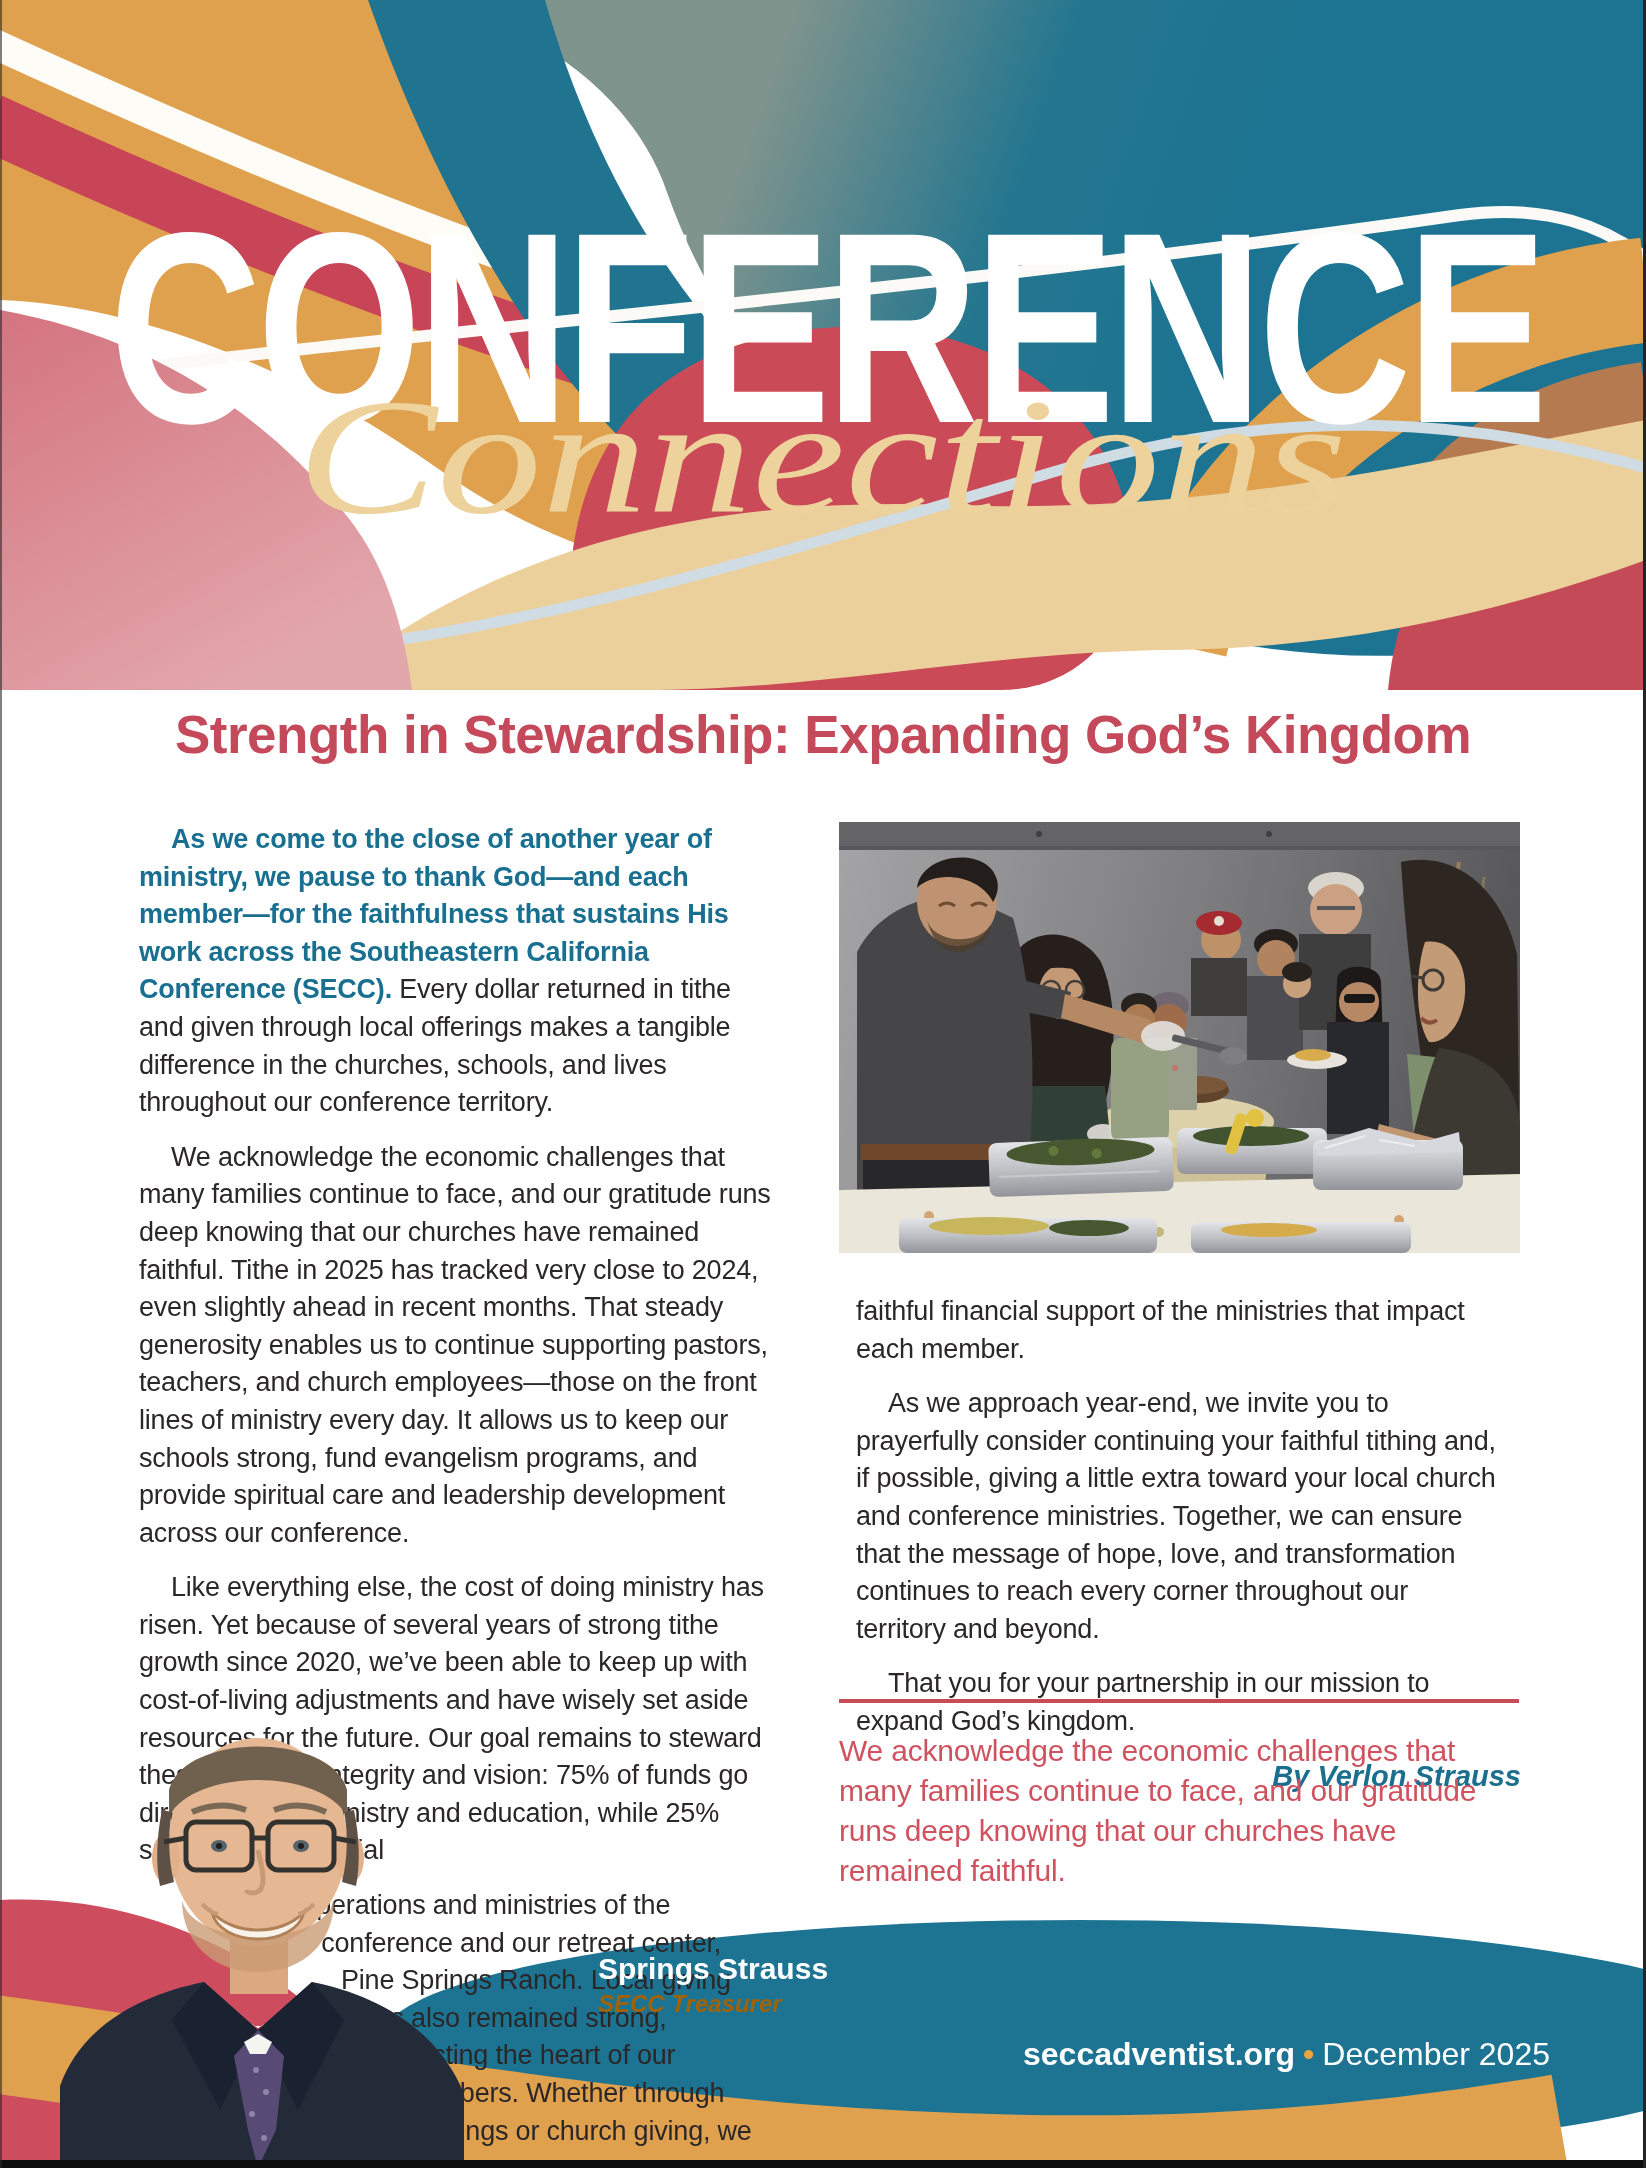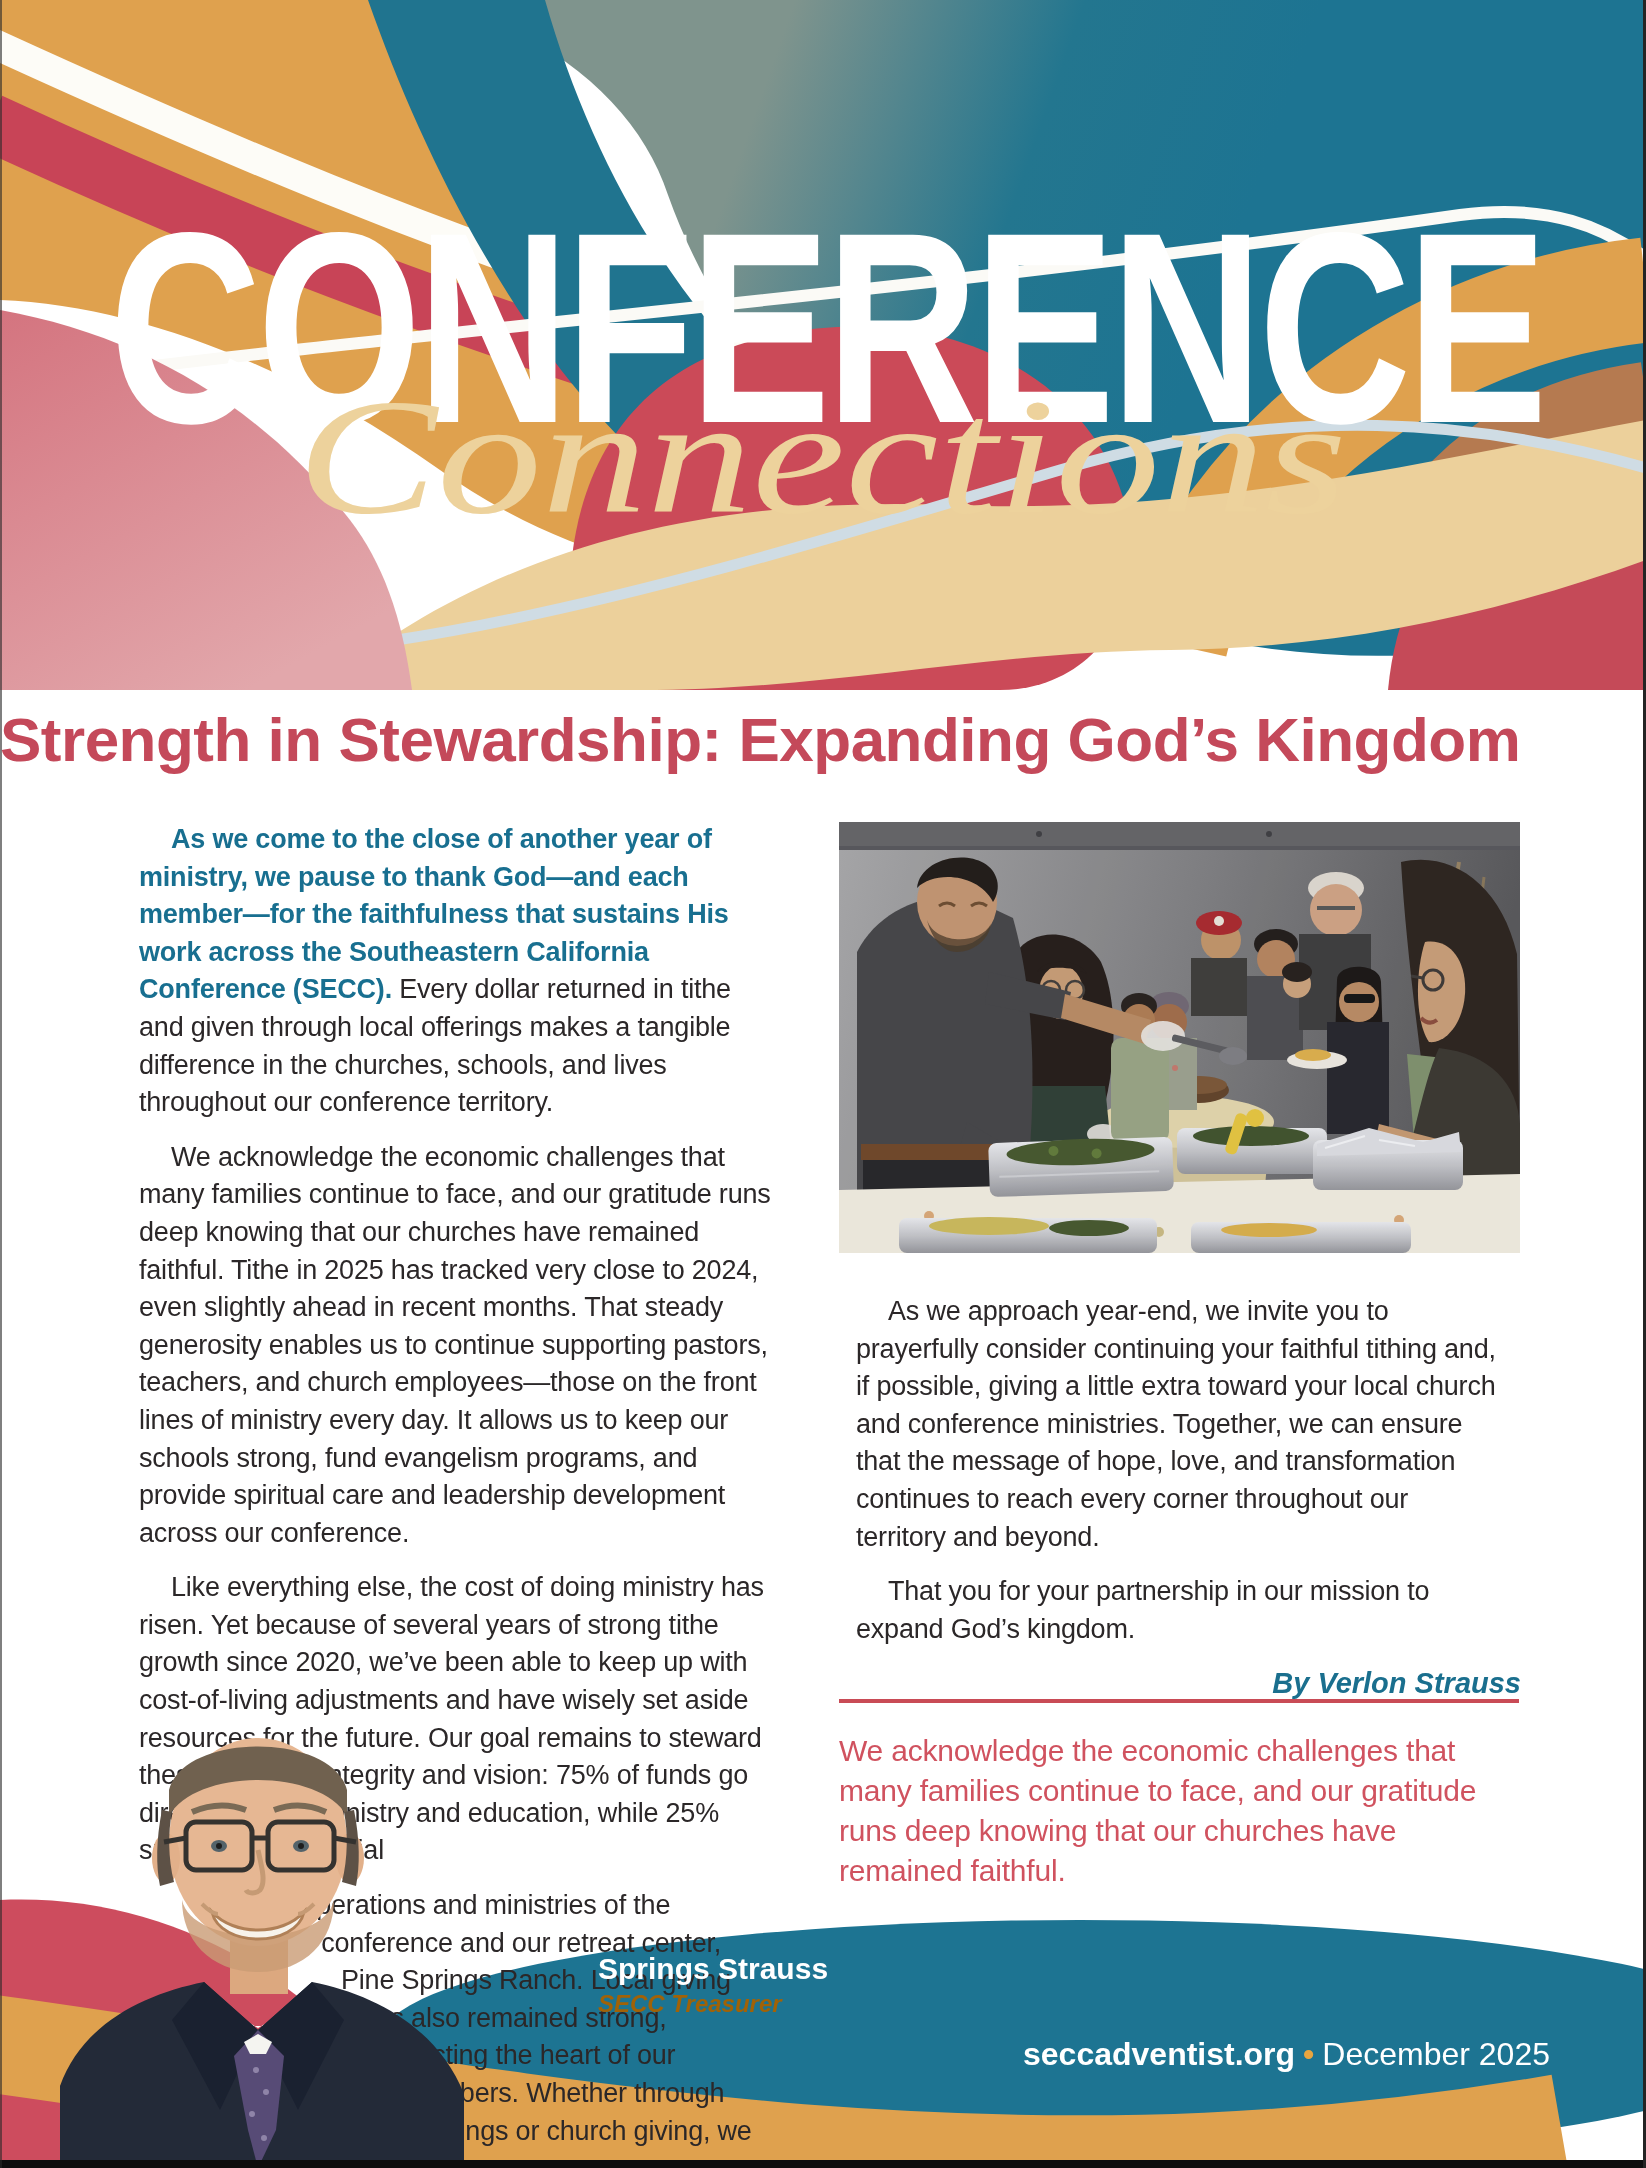--- a/index.html
+++ b/index.html
@@ -6,22 +6,22 @@
   .page{position:relative;width:1646px;height:2168px;margin:0 auto;background:#ffffff;overflow:hidden;
         font-family:"Liberation Sans","DejaVu Sans",sans-serif;}
   svg{display:block;}
   .abs{position:absolute;}
 
   
   .org-name{position:absolute;top:48px;right:62px;color:#ffffff;font-size:28px;font-weight:bold;
             letter-spacing:.2px;z-index:3;}
 
   
-  .headline{position:absolute;top:704px;left:0;width:1646px;color:#c4495a;
-            font-size:62px;font-weight:bold;letter-spacing:-0.5px;z-index:2;}
+  .headline{position:absolute;top:704px;left:0;width:1646px;text-align:center;color:#c4495a;
+            font-size:53px;font-weight:bold;letter-spacing:-0.5px;z-index:2;}
 
   
   .col{position:absolute;color:#2b2728;font-size:27px;line-height:37.6px;letter-spacing:-0.2px;z-index:2;}
   .col-left{left:122px;top:804px;width:676px;}
   .col-right{left:839px;top:1276px;width:682px;}
   .col p{margin:17px;}
   .col p.indent{text-indent:32px;}
   .lead-bold{color:#186f90;font-weight:bold;}
   .wrap-spacer{float:left;width:285px;height:238px;
                shape-outside:polygon(0 0, 56% 0, 100% 100%, 0 100%);}
@@ -234,20 +234,21 @@
     <path d="M486,326 l40,-12 M540,318 l36,6" stroke="#f2f3f6" stroke-width="2"></path>
     <rect x="60" y="396" width="258" height="35" rx="8" fill="url(#foil2)"></rect>
     <ellipse cx="150" cy="404" rx="60" ry="9" fill="#cbb95a"></ellipse>
     <ellipse cx="250" cy="406" rx="40" ry="8" fill="#44562c"></ellipse>
     <rect x="352" y="400" width="220" height="31" rx="8" fill="url(#foil2)"></rect>
     <ellipse cx="430" cy="408" rx="48" ry="7" fill="#d9ae49"></ellipse>
     <rect width="681" height="431" fill="#8e8e90" opacity="0.05"></rect>
   </svg>
 
   <div class="col col-right">
+    <p>faithful financial support of the ministries that impact each member.</p>
     <p class="indent">As we approach year-end, we invite you to prayerfully consider continuing your faithful tithing and, if possible, giving a little extra toward your local church and conference ministries. Together, we can ensure that the message of hope, love, and transformation continues to reach every corner throughout our territory and beyond.</p>
     <p class="indent">That you for your partnership in our mission to expand God’s kingdom.</p>
     <div class="byline">By Verlon Strauss</div>
   </div>
 
   <div class="rule"></div>
   <div class="pull-quote">We acknowledge the economic challenges that many families continue to face, and our gratitude runs deep knowing that our churches have remained faithful.</div>
 
   <svg class="footer-art" viewBox="0 0 1646 330" aria-hidden="true">
 

